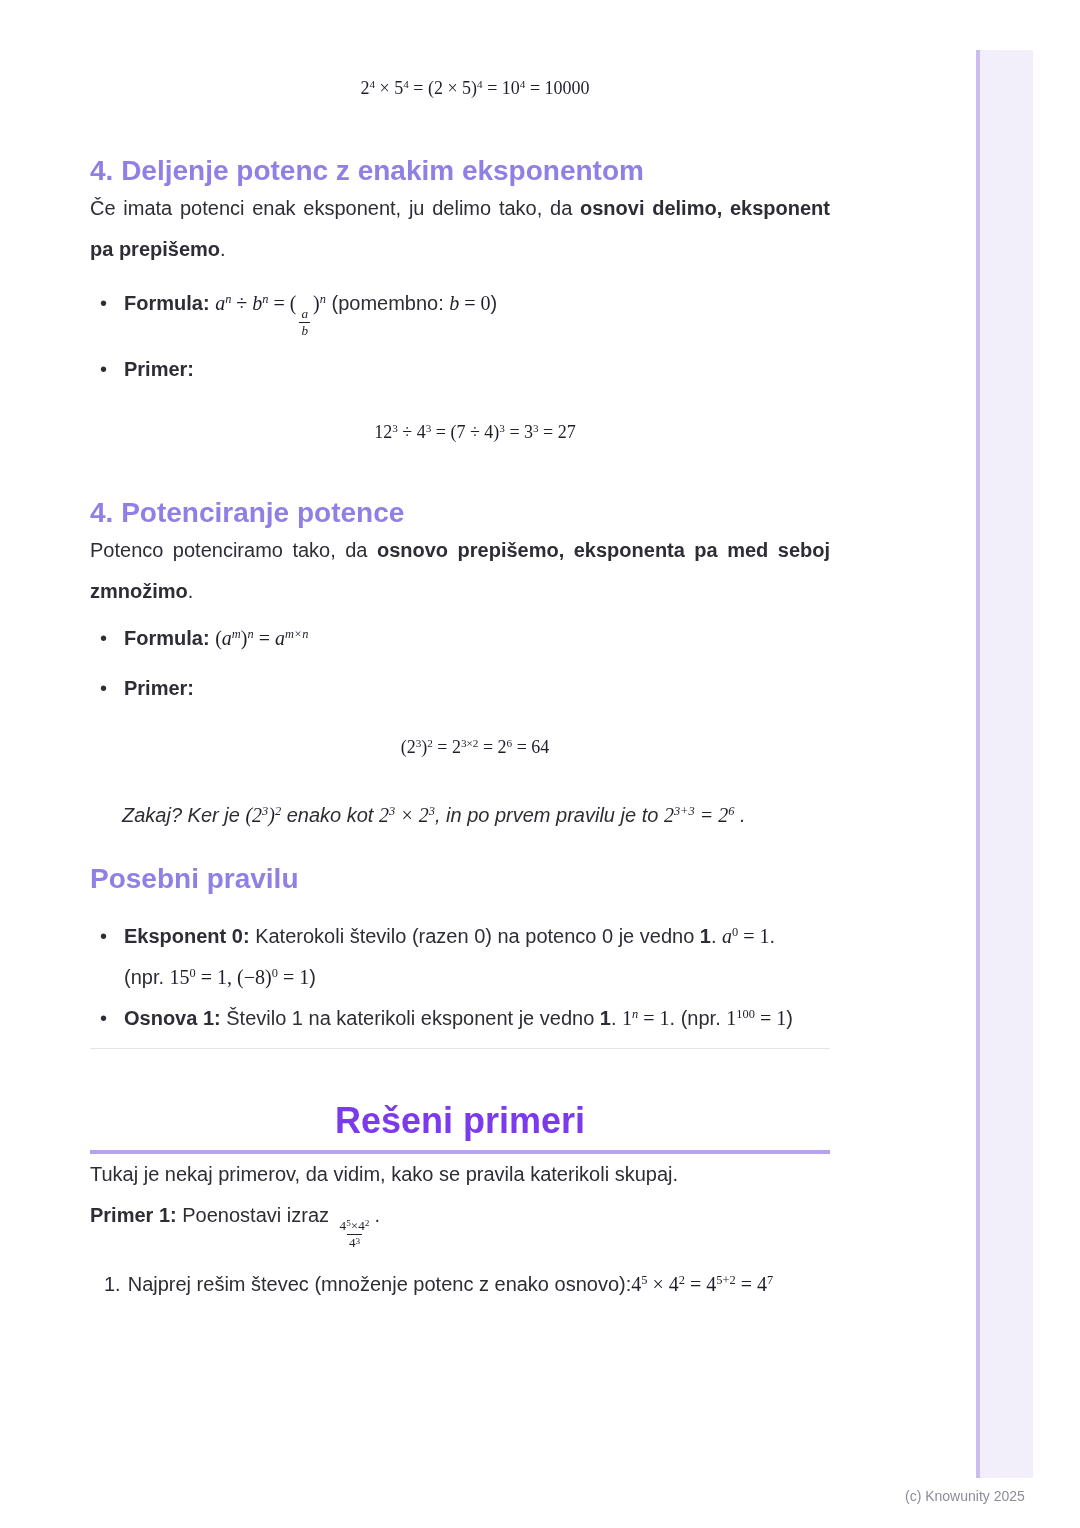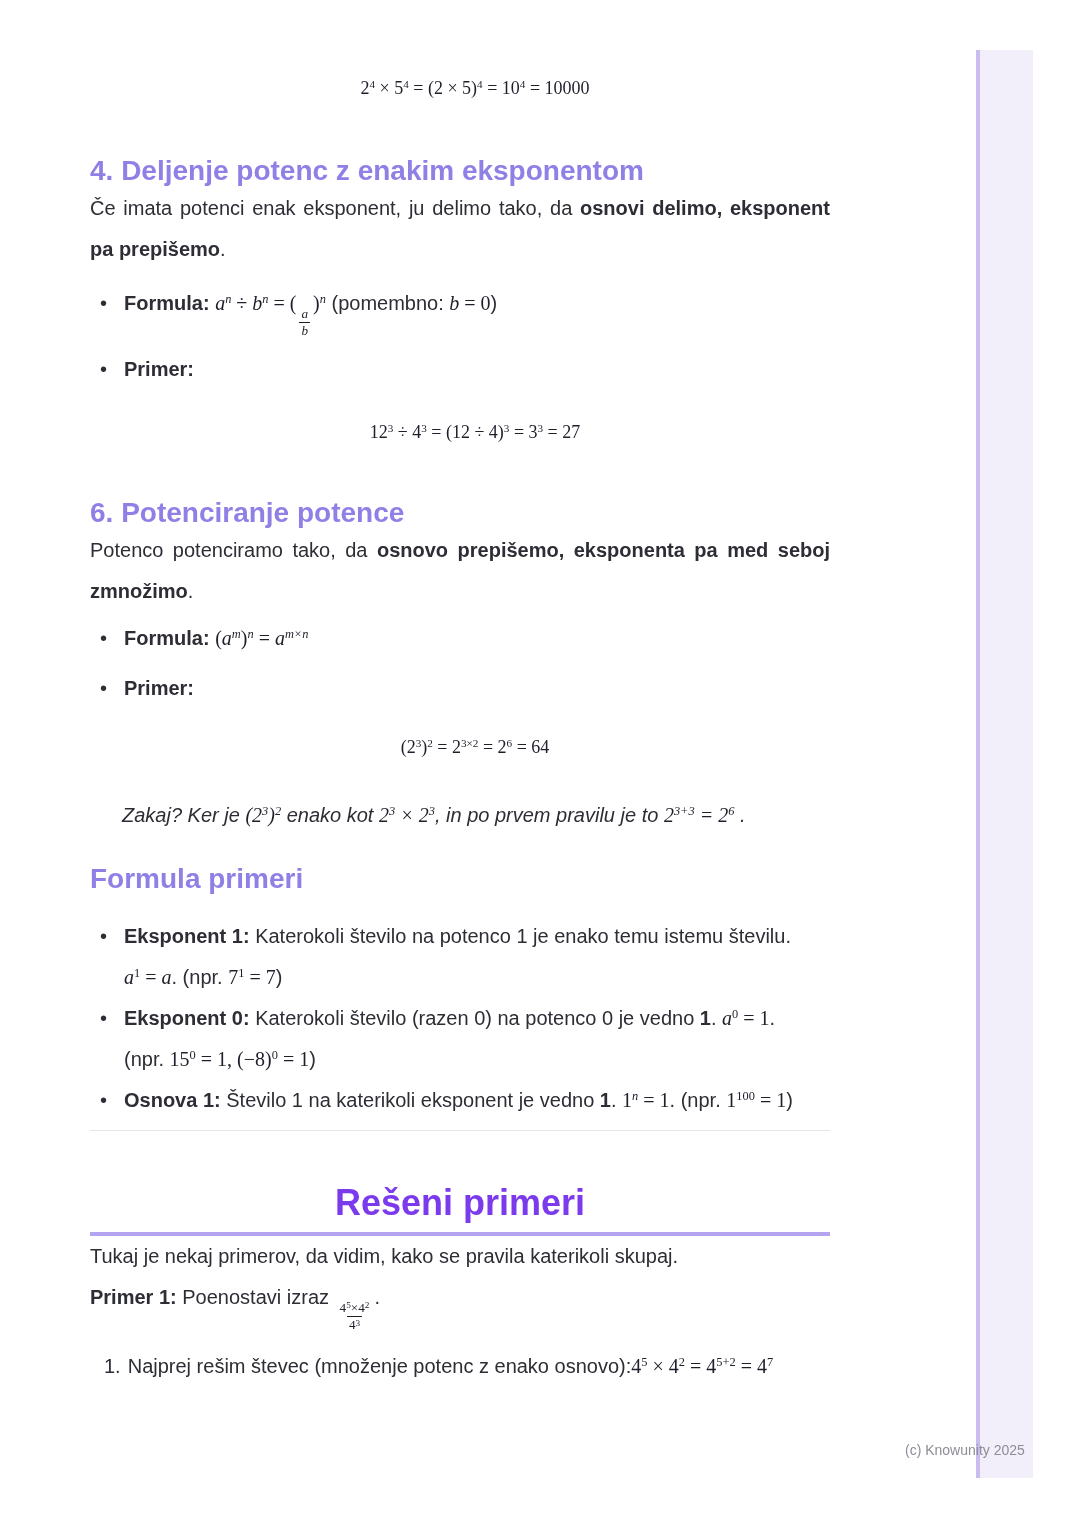--- a/index.html
+++ b/index.html
@@ -68,21 +68,21 @@
   ul.list4 li + li, ul.list5 li + li{margin-top:9px;}
   ul li::before{content:"\2022";position:absolute;left:10px;color:var(--body_text);}
 
   .divider-thin{border:none;border-top:1px solid var(--divider);margin:9px 0 0 0;}
   .title-underline{height:4px;background:var(--underline);margin-top:7px;}
 
   .step{margin-top:12px;padding-left:14px;font-size:20px;line-height:41px;}
   .step-marker{margin-right:7px;}
 
   .footer{
-    position:absolute;top:1441px;left:905px;font-size:14px;line-height:18px;
+    position:absolute;top:1487px;left:905px;font-size:14px;line-height:18px;
     color:var(--muted);white-space:nowrap;z-index:2;
   }
 </style>
 </head>
 <body>
 
 <div class="side-strip"></div>
 
 <div class="content">
 
@@ -93,39 +93,38 @@
   <p class="body justify para"><span>Če imata potenci enak eksponent, ju delimo tako, da </span><span class="b">osnovi delimo, eksponent pa prepišemo</span><span>.</span></p>
 
   <ul class="list4">
     <li><span class="b">Formula: </span><span class="i m">a</span><sup class="i m">n</sup><span class="m"> ÷ </span><span class="i m">b</span><sup class="i m">n</sup><span class="m"> = (</span><span class="frac">
           <span class="fnum"><span class="i">a</span></span>
           <span class="fden"><span class="i">b</span></span>
         </span><span class="m">)</span><sup class="i m">n</sup><span> (pomembno: </span><span class="i m">b</span><span class="m"> = 0</span><span>)</span></li>
     <li><span class="b">Primer:</span></li>
   </ul>
 
-  <div class="math-display f2"><span>12</span><sup>3</sup><span> ÷ 4</span><sup>3</sup><span> = (12 ÷ 4)</span><sup>3</sup><span> = 3</span><sup>3</sup><span> = 27</span></div>
+  <div class="math-display f2"><span>12</span><sup>3</sup><span> ÷ 4</span><sup>3</sup><span> = (7 ÷ 4)</span><sup>3</sup><span> = 3</span><sup>3</sup><span> = 27</span></div>
 
-  <h2 class="h2-sec5">6. Potenciranje potence</h2>
+  <h2 class="h2-sec5">4. Potenciranje potence</h2>
 
   <p class="body justify para"><span>Potenco potenciramo tako, da </span><span class="b">osnovo prepišemo, eksponenta pa med seboj zmnožimo</span><span>.</span></p>
 
   <ul class="list5">
     <li><span class="b">Formula: </span><span class="m">(</span><span class="i m">a</span><sup class="i m">m</sup><span class="m">)</span><sup class="i m">n</sup><span class="m"> = </span><span class="i m">a</span><sup class="i m">m×n</sup></li>
     <li><span class="b">Primer:</span></li>
   </ul>
 
   <div class="math-display f3"><span>(2</span><sup>3</sup><span>)</span><sup>2</sup><span> = 2</span><sup>3×2</sup><span> = 2</span><sup>6</sup><span> = 64</span></div>
 
   <p class="note"><span class="i">Zakaj? Ker je </span><span class="i m">(2</span><sup class="i m">3</sup><span class="i m">)</span><sup class="i m">2</sup><span class="i"> enako kot </span><span class="i m">2</span><sup class="i m">3</sup><span class="i m"> × 2</span><sup class="i m">3</sup><span class="i">, in po prvem pravilu je to </span><span class="i m">2</span><sup class="i m">3+3</sup><span class="i m"> = 2</span><sup class="i m">6</sup><span class="i"> .</span></p>
 
-  <h2 class="h2-special">Formula primeri</h2>
+  <h2 class="h2-special">Posebni pravilu</h2>
 
   <ul class="list-special">
-    <li><span class="b">Eksponent 1: </span><span>Katerokoli število na potenco 1 je enako temu istemu številu.</span><br><span class="i m">a</span><sup class="m">1</sup><span class="m"> = </span><span class="i m">a</span><span>. (npr. </span><span class="m">7</span><sup class="m">1</sup><span class="m"> = 7</span><span>)</span></li>
     <li><span class="b">Eksponent 0: </span><span>Katerokoli število (razen 0) na potenco 0 je vedno </span><span class="b">1</span><span>. </span><span class="i m">a</span><sup class="m">0</sup><span class="m"> = 1</span><span>.</span><br><span>(npr. </span><span class="m">15</span><sup class="m">0</sup><span class="m"> = 1, (−8)</span><sup class="m">0</sup><span class="m"> = 1</span><span>)</span></li>
     <li><span class="b">Osnova 1: </span><span>Število 1 na katerikoli eksponent je vedno </span><span class="b">1</span><span>. </span><span class="m">1</span><sup class="i m">n</sup><span class="m"> = 1</span><span>. (npr. </span><span class="m">1</span><sup class="m">100</sup><span class="m"> = 1</span><span>)</span></li>
   </ul>
 
   <hr class="divider-thin">
 
   <h1>Rešeni primeri</h1>
   <div class="title-underline"></div>
 
   <p class="body intro">Tukaj je nekaj primerov, da vidim, kako se pravila katerikoli skupaj.</p>

